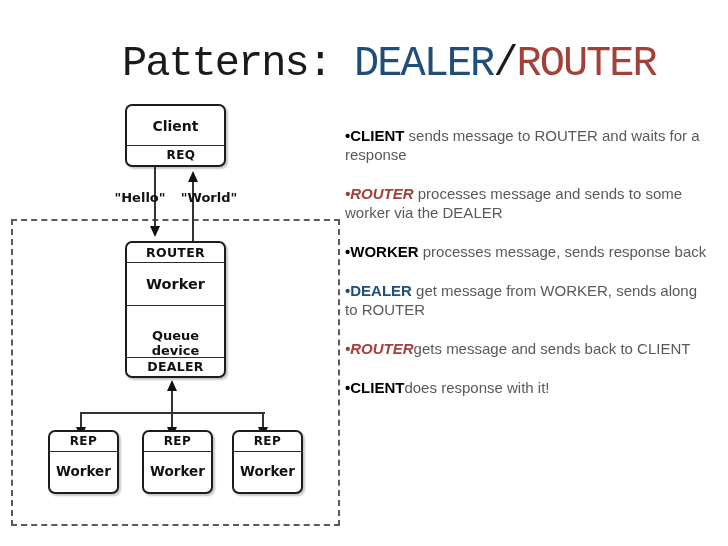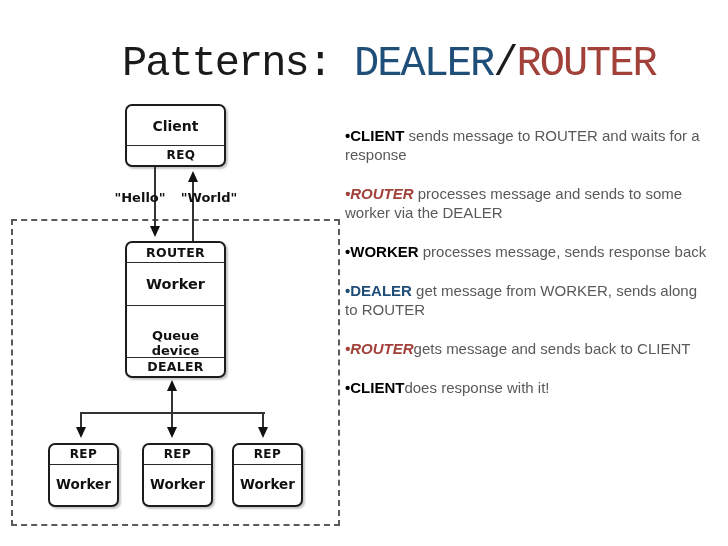--- a/index.html
+++ b/index.html
@@ -34,21 +34,21 @@
   .client-name{height:40px;line-height:40px;font-size:14px;}
   .client-socket{height:19px;line-height:18px;font-size:12px;letter-spacing:.5px;padding-left:11px;}
   
   .broker-box{left:125px;top:241px;width:101px;height:137px;}
   .broker-top{height:20px;line-height:19px;font-size:12.5px;letter-spacing:.3px;}
   .broker-name{height:43px;line-height:42px;font-size:14.5px;}
   .broker-mid{height:52px;font-size:13px;line-height:15px;padding-top:10px;}
   .broker-mid .wrapnarrow{display:block;width:60px;margin:12px auto;}
   .broker-bottom{height:19px;line-height:18px;font-size:12.5px;letter-spacing:.3px;}
   
-  .worker-box{top:443px;width:71px;height:64px;}
+  .worker-box{top:430px;width:71px;height:64px;}
   .worker-1{left:48px;} .worker-2{left:142px;} .worker-3{left:232px;}
   .worker-socket{height:20px;line-height:19px;font-size:12px;letter-spacing:.5px;}
   .worker-name{height:40px;line-height:39px;font-size:13.5px;}
   
   .msg-label{
     position:absolute;width:60px;text-align:center;top:190px;
     font-family:"DejaVu Sans",sans-serif;font-weight:bold;font-size:13px;color:#111;
   }
   .hello-label{left:110px;}
   .world-label{left:179px;}

